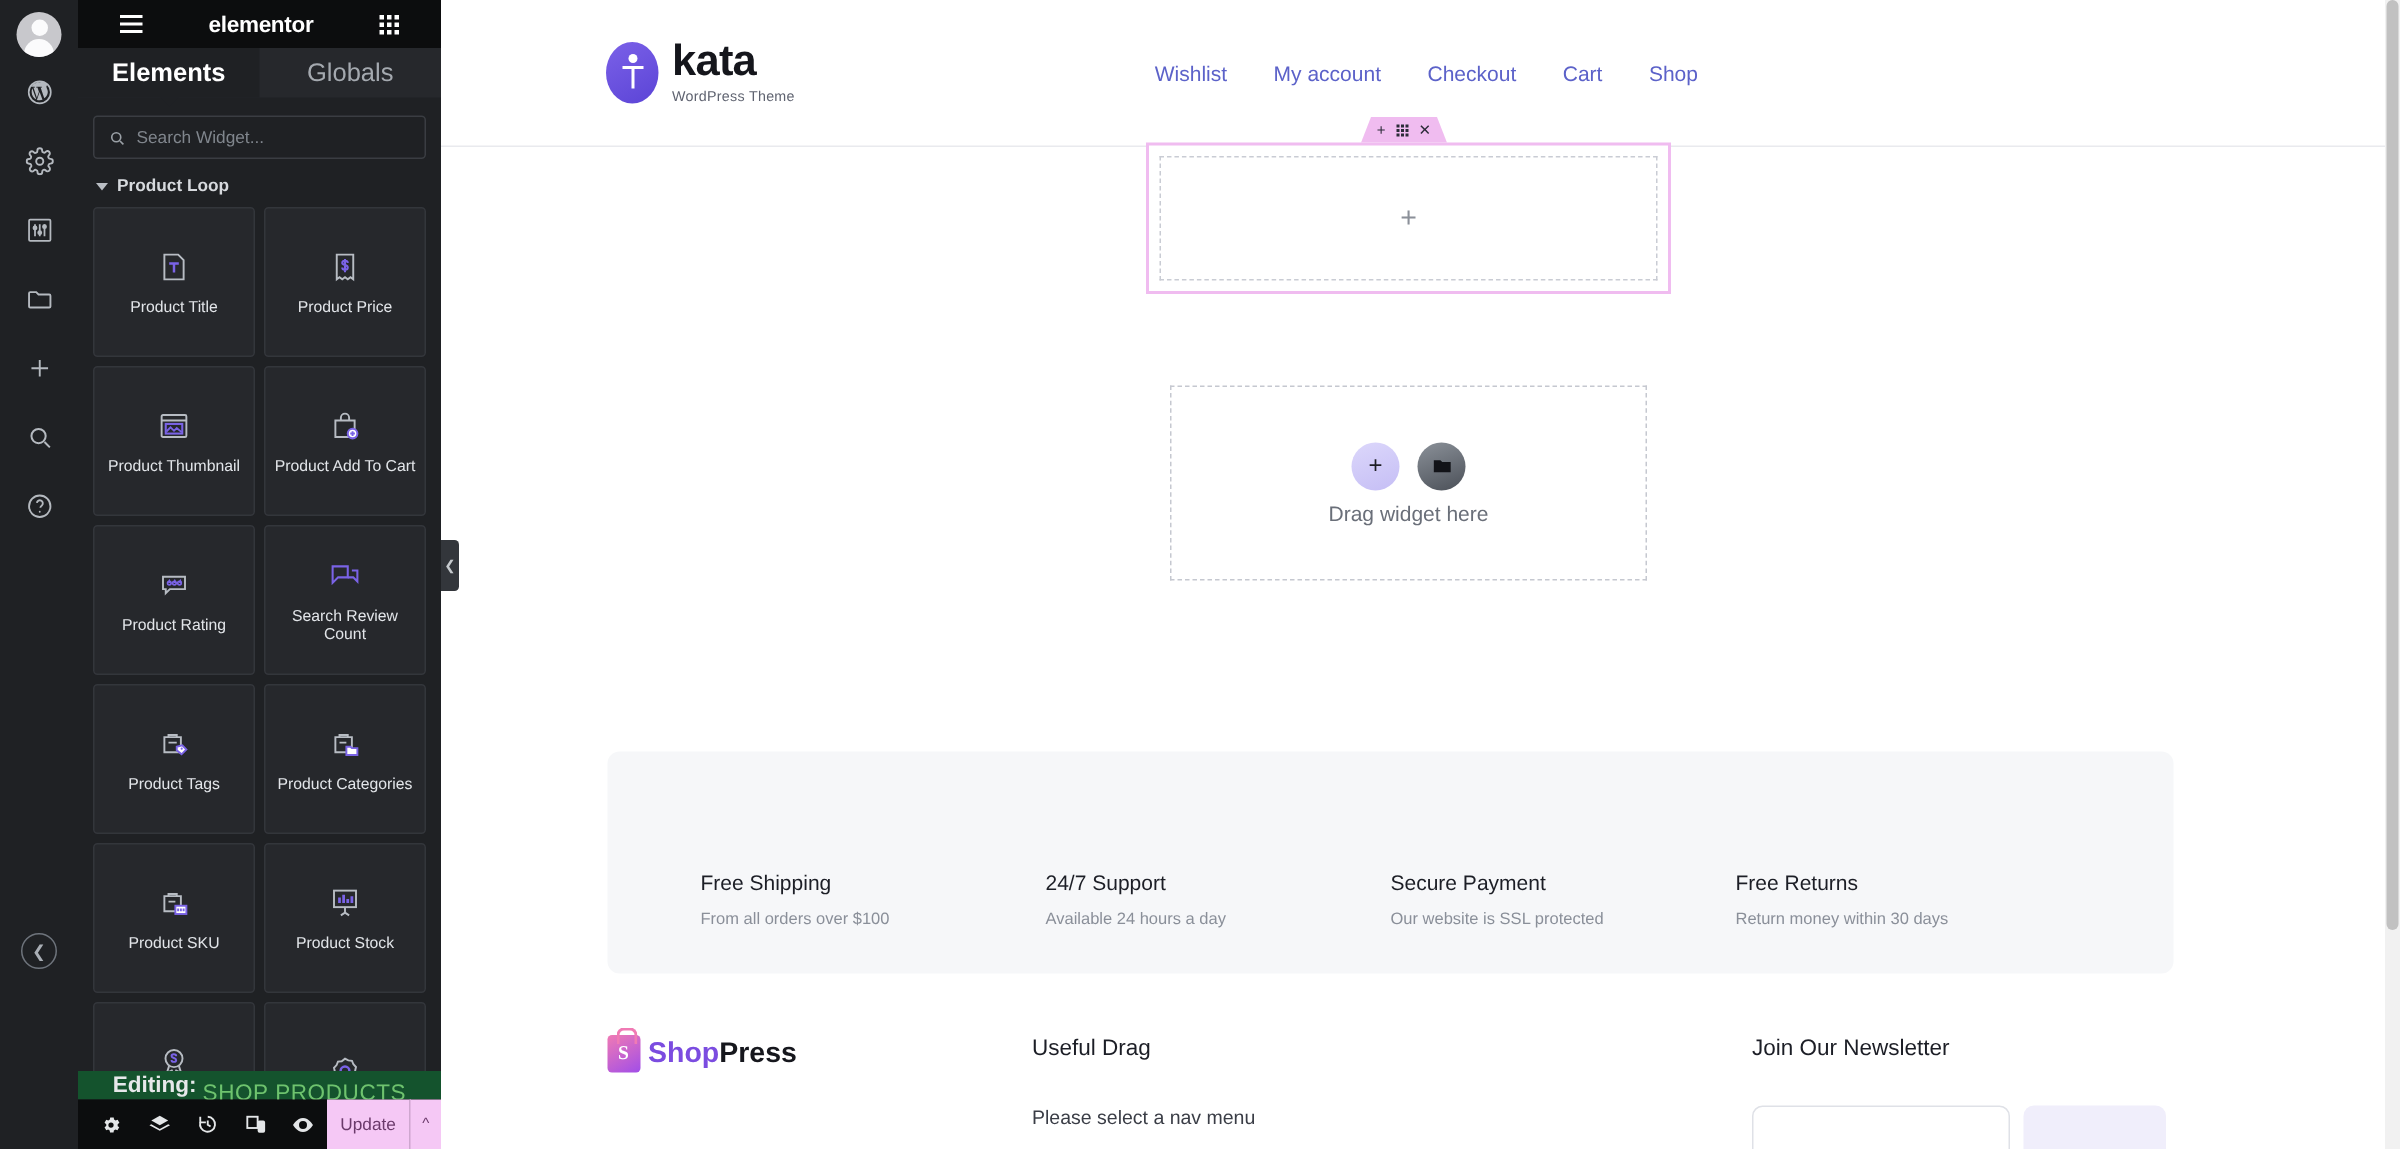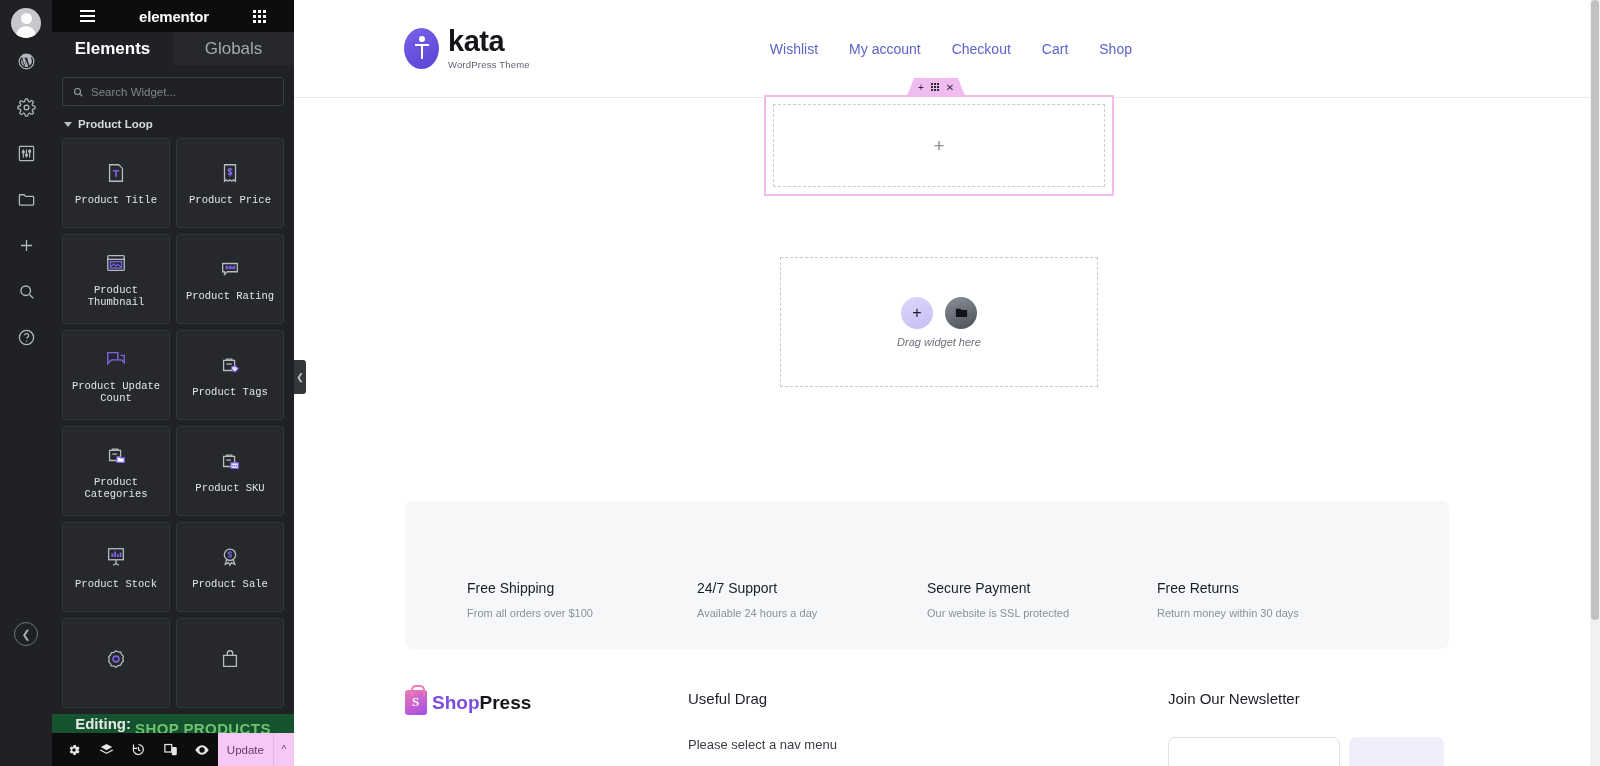--- a/index.html
+++ b/index.html
@@ -94,43 +94,43 @@
     padding: 4px 12px 8px; color: #d6d9dd;
     font-size: 11.5px; font-weight: bold; cursor: pointer;
   }
   .caret { border-left: 4px solid transparent; border-right: 4px solid transparent;
     border-top: 5px solid #b9bec4; }
 
   .widget-scroll { flex: 1; overflow: hidden; padding: 0 10px; position: relative; }
   .widget-grid { display: grid; grid-template-columns: 1fr 1fr; gap: 6px; }
   .widget {
     background: #26282c; border: 1px solid #33363b; border-radius: 3px;
-    height: 90px; display: flex; flex-direction: column;
-    align-items: center; justify-content: center; gap: 9px; cursor: grab; font-family: Liberation Mono, monospace;
+    height: 100px; display: flex; flex-direction: column;
+    align-items: center; justify-content: center; gap: 9px; cursor: grab;
   }
   .widget-ico { color: #b7bcc3; display: flex; align-items: center; justify-content: center; height: 26px; }
   .widget-label { color: #e2e5e9; font-size: 10.5px; text-align: center;
     line-height: 1.1; padding: 0 3px; }
 
   .panel-collapse {
     position: absolute; left: 294px; top: 360px;
     width: 12px; height: 34px; background: #33363b;
     border-radius: 0 3px 3px 0; display: flex; align-items: center;
     justify-content: center; color: #c6cace; font-size: 9px;
     cursor: pointer; z-index: 40;
   }
 
   
   .editing-bar {
     height: 19px; background: #14532d; display: flex;
     align-items: center; justify-content: center; gap: 4px;
     font-size: 15px; flex: 0 0 19px;
   }
   .editing-bar .lbl { color: #e6e8ea; font-weight: bold; }
-  .editing-bar .val { color: #6ec36e; font-weight: bold; letter-spacing: 0.4px; margin-top: 10px; }
+  .editing-bar .val { color: #6ec36e; font-weight: normal; letter-spacing: 0.4px; margin-top: 10px; }
 
   .panel-footer {
     height: 33px; flex: 0 0 33px; background: #0c0d0e;
     display: flex; align-items: stretch;
   }
   .foot-icons { display: flex; align-items: center; flex: 1; padding-left: 6px; gap: 0; }
   .foot-ico {
     width: 32px; height: 33px; display: flex; align-items: center;
     justify-content: center; color: #e4e6e8; cursor: pointer;
   }
@@ -215,21 +215,21 @@
     background: linear-gradient(160deg,#dcd7fb,#c5bef5);
     display: flex; align-items: center; justify-content: center;
     color: #1d1d24; font-size: 16px; cursor: pointer;
   }
   .drop-folder {
     width: 32px; height: 32px; border-radius: 50%;
     background: linear-gradient(160deg,#8b9199,#4b5058);
     display: flex; align-items: center; justify-content: center;
     color: #121318; cursor: pointer;
   }
-  .drop-label { font-size: 11px; color: #6a6f79; font-style: italic; }
+  .drop-label { font-size: 14px; color: #6a6f79; }
 
   
   .features {
     position: absolute; left: 111px; top: 501px; width: 1044px; height: 148px;
     background: #f6f7f9; border-radius: 8px; display: flex; align-items: center;
     padding: 0 62px;
   }
   .feature { flex: 1; margin-top: 48px; }
   .feature h4 { font-size: 14px; color: #1c1e26; font-weight: normal; margin-bottom: 11px; }
   .feature p { font-size: 11px; color: #8a8f99; }
@@ -413,20 +413,31 @@
             <svg width="22" height="22" viewBox="0 0 24 24" fill="none" stroke="currentColor" stroke-width="1.4">
               <rect x="3" y="4" width="18" height="16" rx="1"></rect>
                 <path d="M3 8h18"></path>
               <rect x="6" y="10.5" width="12" height="7" stroke="#7a63e6" stroke-width="1.5"></rect>
               <path d="M6.5 16l3-3 2.5 2.5 2-2 3.5 3" stroke="#7a63e6" stroke-width="1.3"></path>
             </svg>
           </span>
           <span class="widget-label">Product Thumbnail</span>
         </div>
 
+        <div class="widget">
+          <span class="widget-ico">
+            <svg width="22" height="22" viewBox="0 0 24 24" fill="none" stroke="currentColor" stroke-width="1.4">
+              <path d="M5 8h14v12H5z"></path>
+                <path d="M9 8V6a3 3 0 016 0v2"></path>
+              <circle cx="17.5" cy="17.5" r="3.5" fill="#fff" stroke="#7a63e6" stroke-width="1.5"></circle>
+              <path d="M17.5 15.8v3.4M15.8 17.5h3.4" stroke="#7a63e6" stroke-width="1.4"></path>
+            </svg>
+          </span>
+          <span class="widget-label">Product Add To Cart</span>
+        </div>
 
 
         <div class="widget">
           <span class="widget-ico">
             <svg width="22" height="22" viewBox="0 0 24 24" fill="none" stroke="currentColor" stroke-width="1.4">
               <path d="M4 6h16v9H9l-3 3v-3H4z"></path>
               <path d="M8 10.5l.6-1.3.6 1.3M12 10.5l.6-1.3.6 1.3M16 10.5l.6-1.3.6 1.3" stroke="#7a63e6" stroke-width="1.4"></path>
               <circle cx="8.6" cy="10.6" r="1.3" stroke="#7a63e6" stroke-width="1.2"></circle>
               <circle cx="12.3" cy="10.6" r="1.3" stroke="#7a63e6" stroke-width="1.2"></circle>
               <circle cx="16" cy="10.6" r="1.3" stroke="#7a63e6" stroke-width="1.2"></circle>
@@ -435,21 +446,21 @@
           <span class="widget-label">Product Rating</span>
         </div>
 
         <div class="widget">
           <span class="widget-ico">
             <svg width="22" height="22" viewBox="0 0 24 24" fill="none" stroke="#7a63e6" stroke-width="1.5">
               <path d="M3 5h11v8H7l-4 4V5z"></path>
                 <path d="M17 8h4v8l-3-3h-4"></path>
             </svg>
           </span>
-          <span class="widget-label">Product Update Count</span>
+          <span class="widget-label">Search Review Count</span>
         </div>
 
         <div class="widget">
           <span class="widget-ico">
             <svg width="22" height="22" viewBox="0 0 24 24" fill="none" stroke="currentColor" stroke-width="1.4">
               <path d="M5 7h12v11H5z"></path>
                 <path d="M8 7V5.5h6V7"></path>
                 <path d="M8 11h6"></path>
               <path d="M14 14l4-1 3 3-3.5 3.5-3.5-3z" stroke="#7a63e6" stroke-width="1.4" fill="#fff"></path>
               <circle cx="17.6" cy="15.4" r=".8" fill="#7a63e6" stroke="none"></circle>

